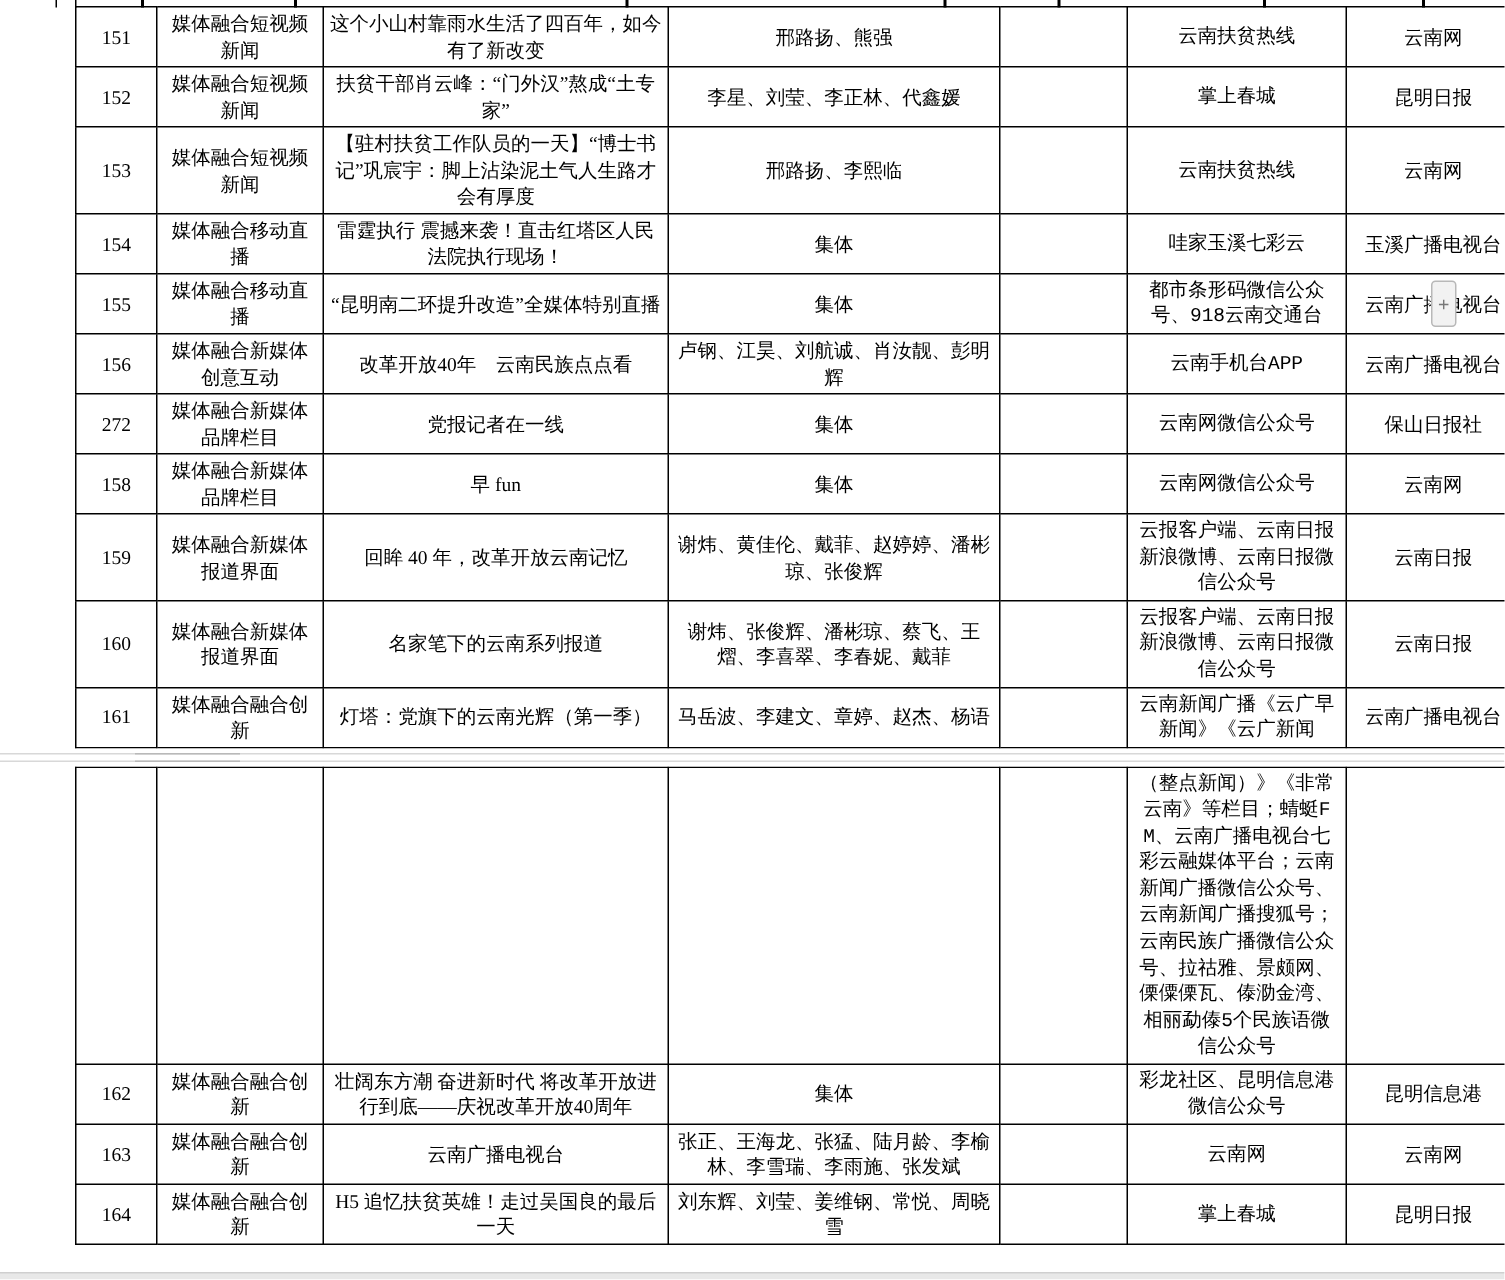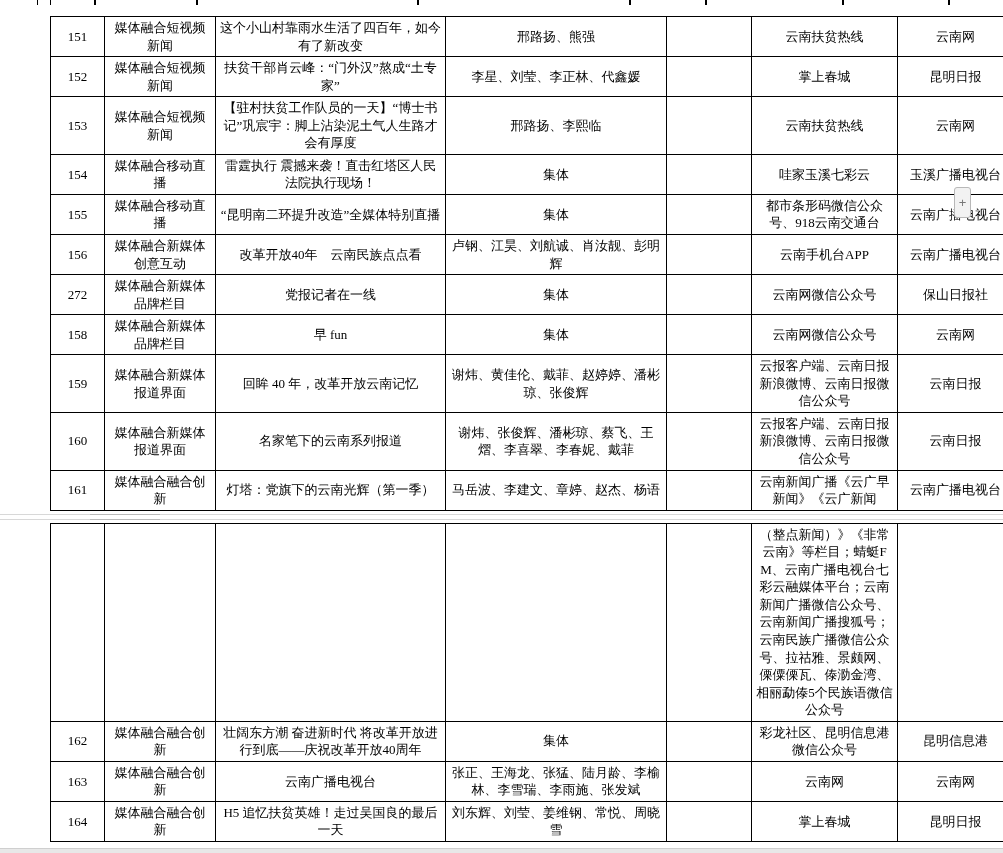--- a/index.html
+++ b/index.html
@@ -3,37 +3,37 @@
 <meta charset="utf-8">
 <style>
   html,body{margin:0;padding:0;}
   body{
     width:1003px;height:853px;overflow:hidden;position:relative;
     background:#ffffff;
     font-family:"Liberation Serif","DejaVu Serif",serif;
     color:#000;
   }
   .stub{position:absolute;top:0;height:5px;width:1.5px;background:#000;}
-  .tablewrap{position:absolute;left:50px;top:16px;width:900px;}
+  .tablewrap{position:absolute;left:50px;top:4px;width:900px;}
   table.awards{
     border-collapse:collapse;table-layout:fixed;width:900px;
     font-size:13px;line-height:1.35;
   }
   table.awards td{
     border:1.5px solid #000;
     text-align:center;vertical-align:middle;
     padding:2px 4px;
     word-break:break-all;overflow:hidden;
   }
   td.c-num{width:45px;}
   td.c-cat{width:102px;padding:2px 10px;}
   td.c-title{width:221px;}
   td.c-auth{width:212px;margin-left:36px;}
   td.c-extra{width:76px;}
-  td.c-plat{width:137px;padding:2px 10px;}
+  td.c-plat{width:137px;padding:2px 10px;font-family:Liberation Mono, monospace;}
   td.c-org{width:107px;}
   .page-break{
     position:relative;left:-50px;width:1003px;height:12px;background:#fff;
   }
   .page-break .edge{
     position:absolute;left:0;top:3px;width:1003px;height:4px;
     border-top:1px solid #d8d8d8;border-bottom:1px solid #d8d8d8;
   }
   .page-break .edge-dark{
     position:absolute;left:90px;top:3px;width:70px;height:4px;

